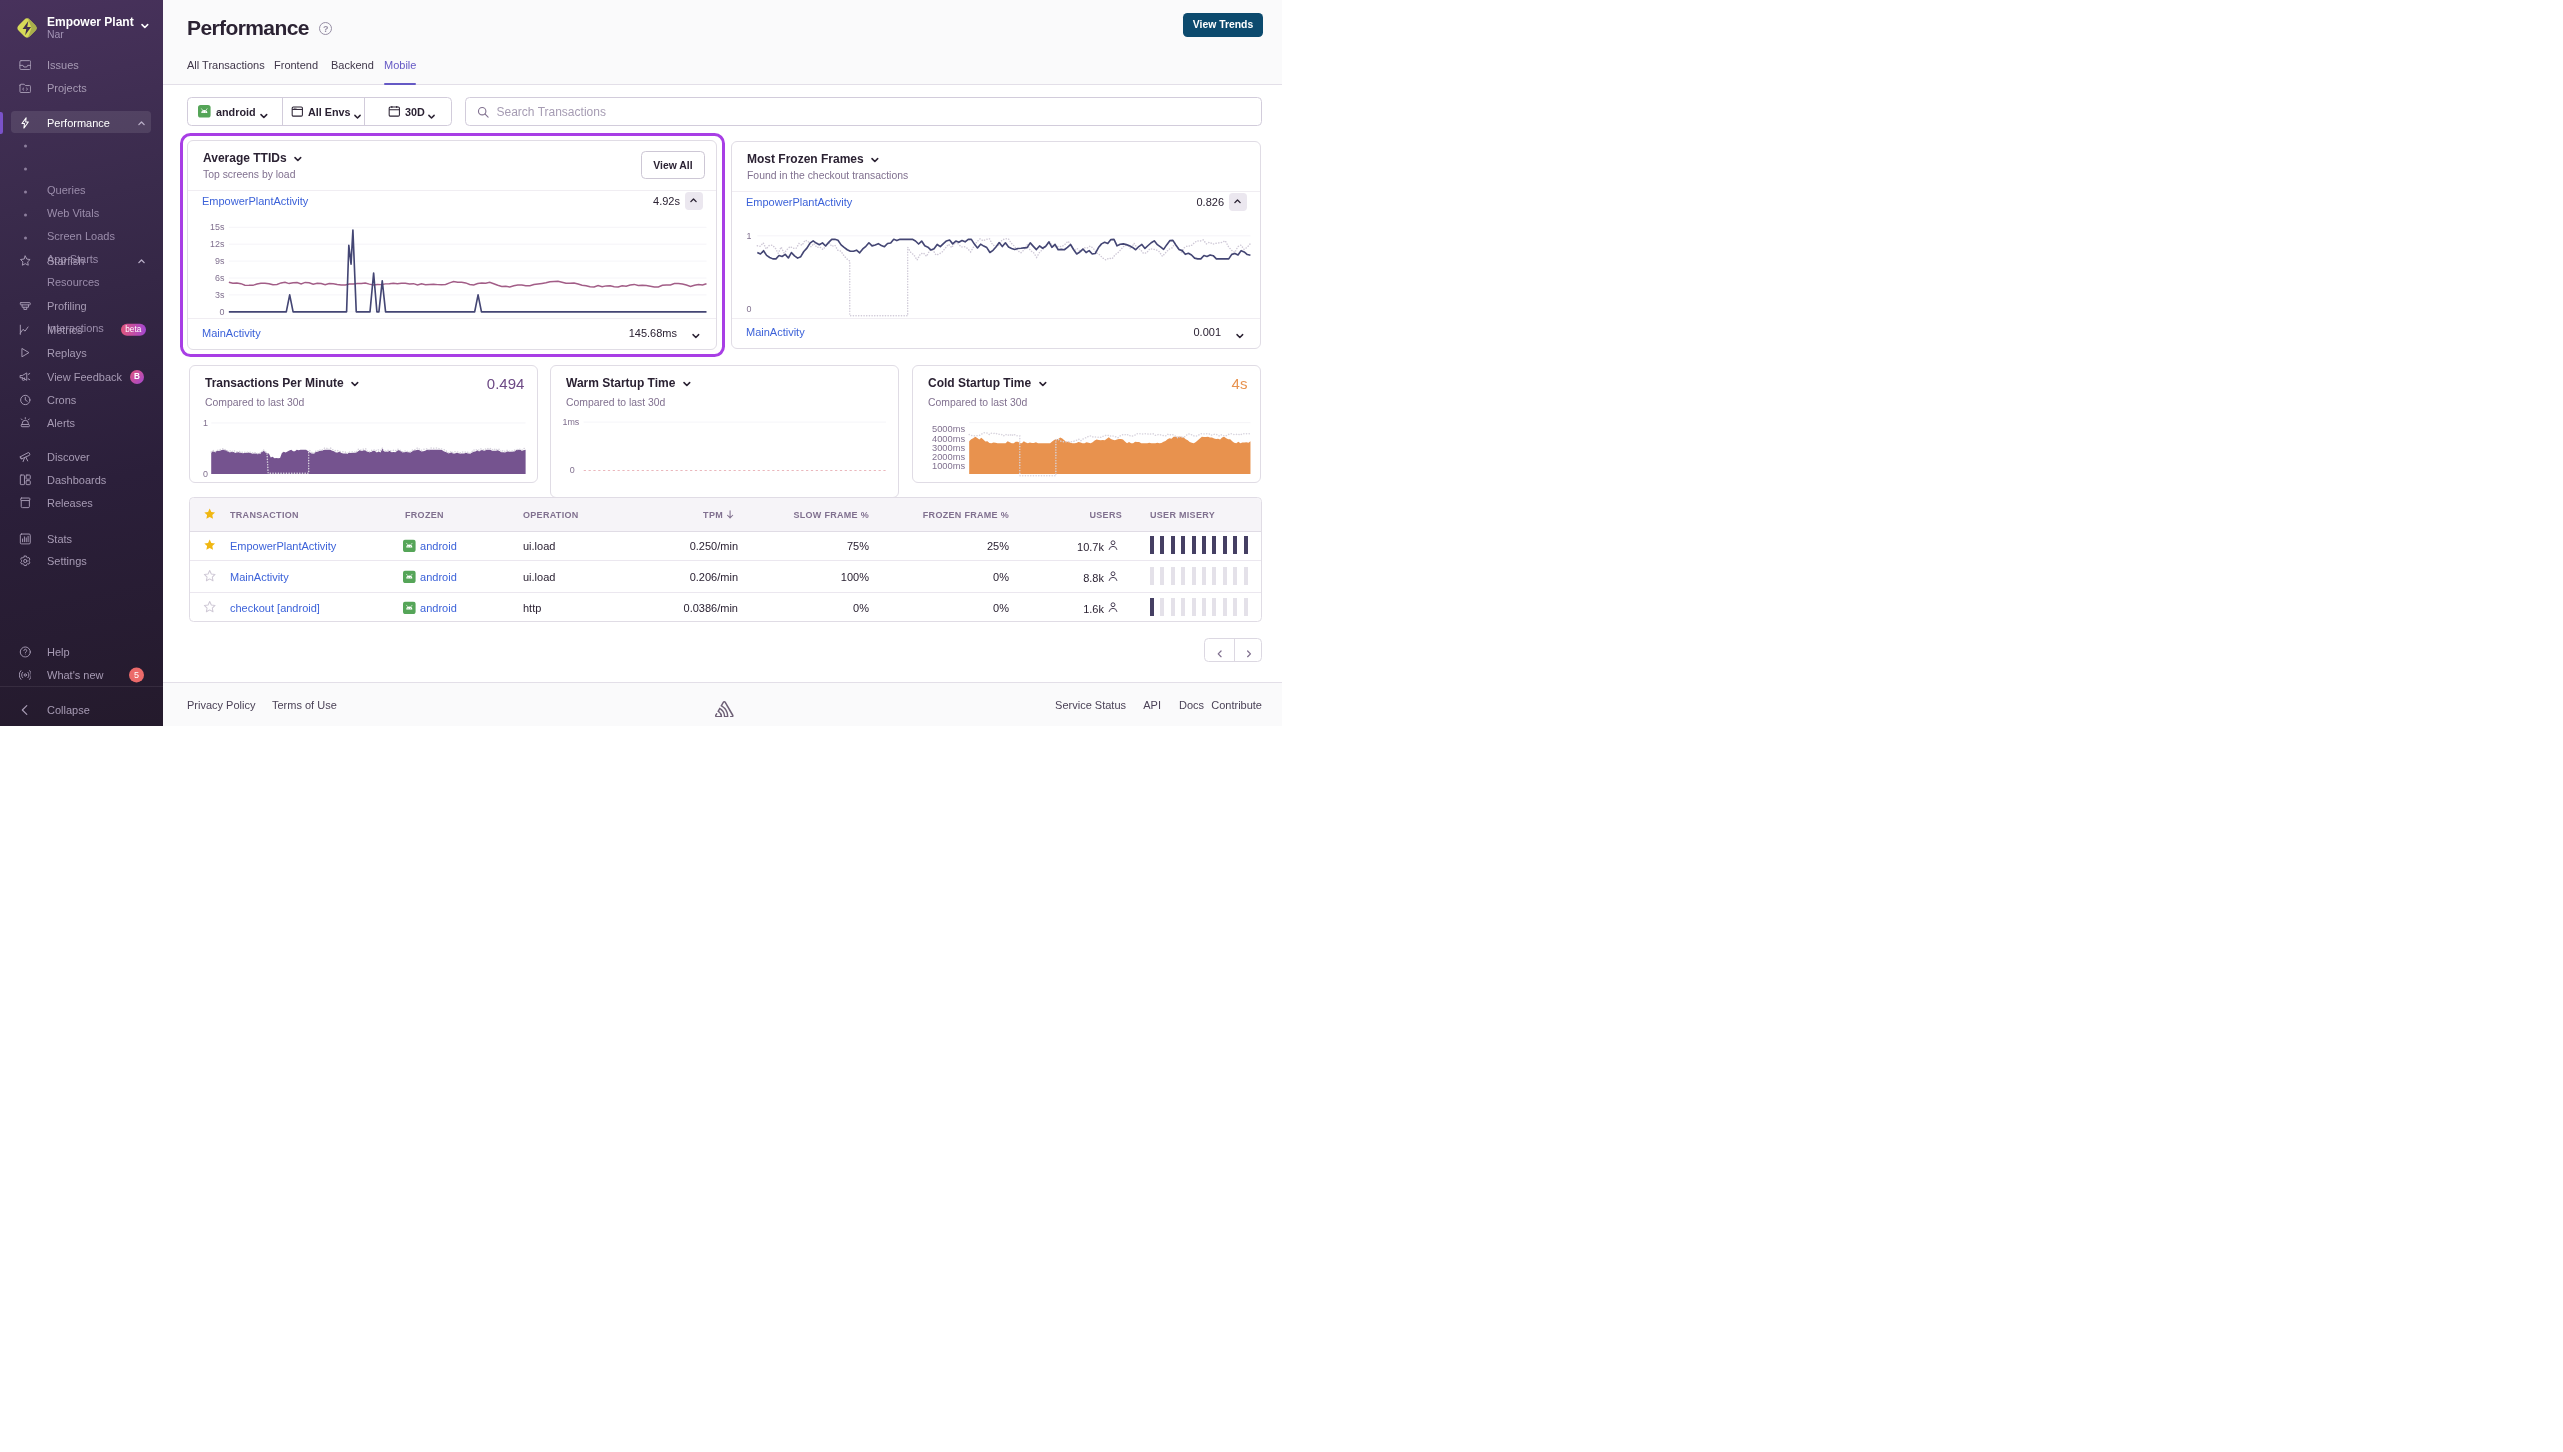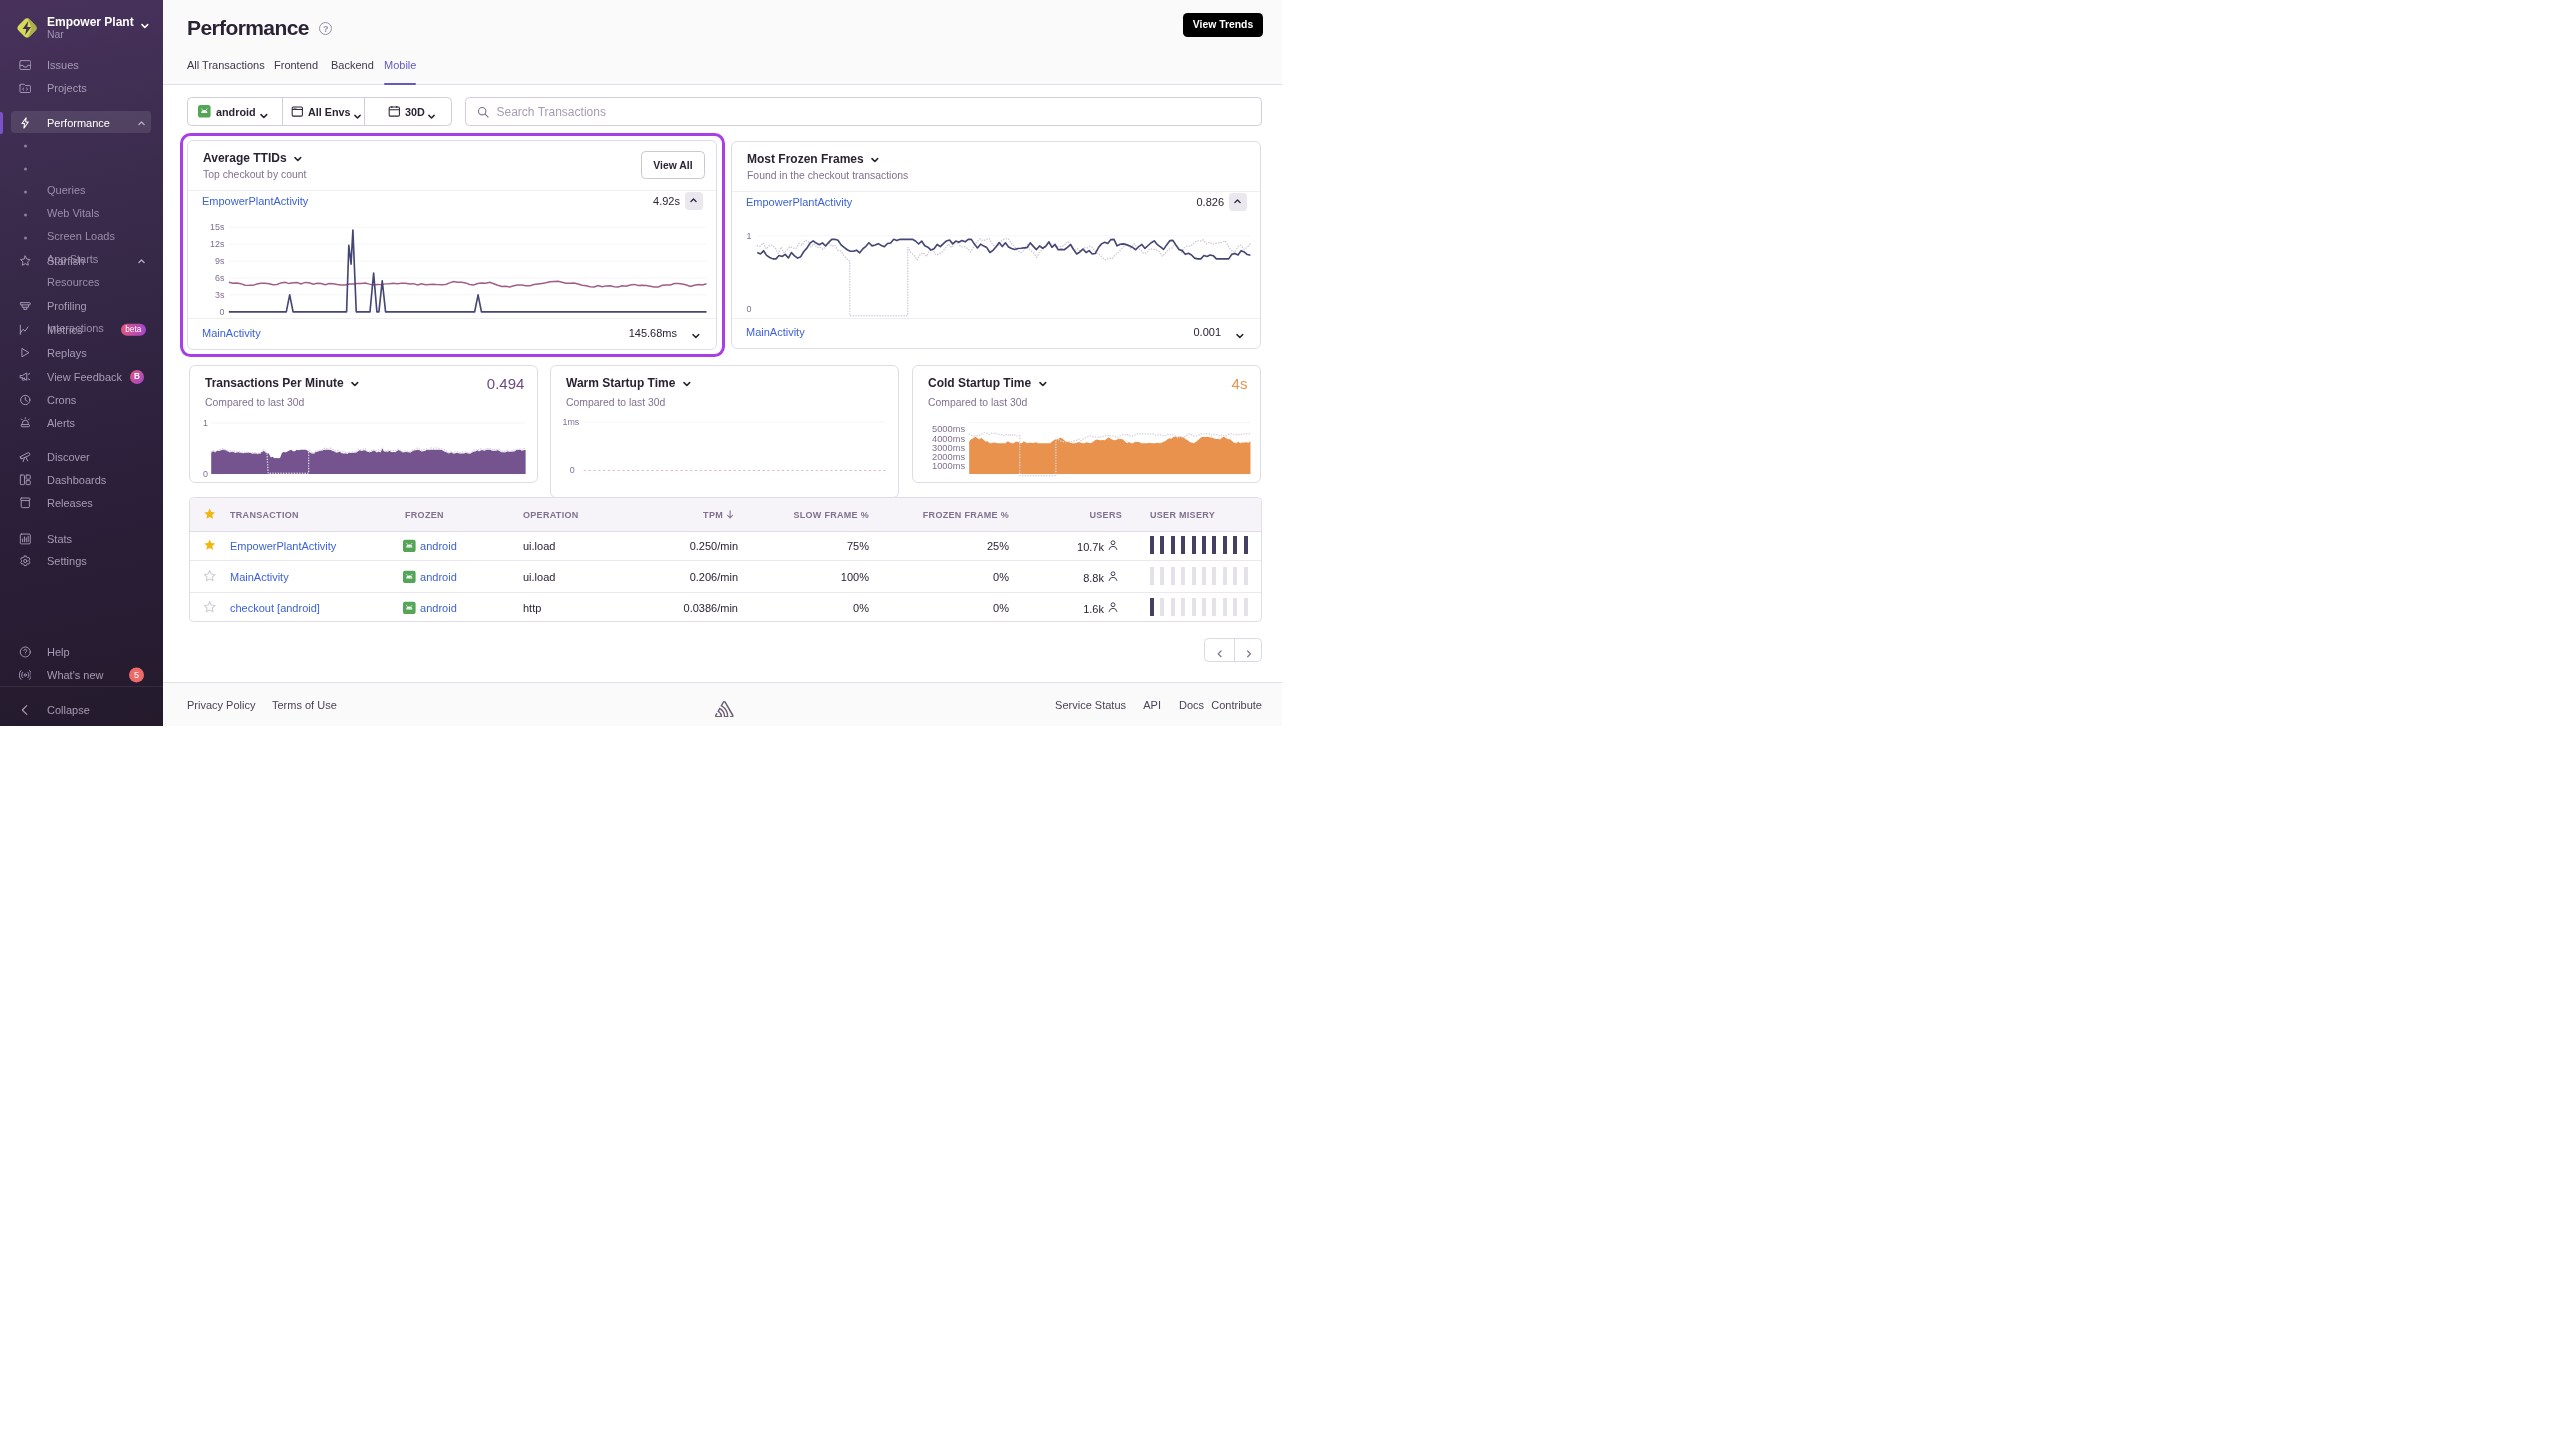--- a/index.html
+++ b/index.html
@@ -25,21 +25,21 @@
 #org .sub { position:absolute; left:47px; top:29px; color:#a394b5; font-size:10.4px; }
 #collapse-line { position:absolute; left:0; top:686px; width:163px; border-top:0.7px solid rgba(255,255,255,0.08); }
 
 #header { position:absolute; left:163px; top:0; width:1119px; height:85px; background:#fafafb; border-bottom:0.7px solid #e3dfe8; }
 #h1 { position:absolute; left:187px; top:15.6px; font-size:21px; font-weight:bold; color:#2b2233; letter-spacing:-0.6px; }
 #help-ic { position:absolute; left:319px; top:22px; width:13.4px; height:13.4px; border:1.2px solid #978fa5; border-radius:50%;
   color:#978fa5; font-size:9px; font-weight:bold; text-align:center; line-height:13.4px; }
 .tab { position:absolute; top:59px; font-size:11px; color:#3f3649; }
 .tab.active { color:#6559c5; }
 #tab-underline { position:absolute; left:384px; top:83px; width:32px; height:2.2px; background:#6559c5; border-radius:1.5px; }
-#viewtrends { position:absolute; left:1183px; top:13.4px; width:80px; height:24px; background:#000000; border-radius:4.5px;
+#viewtrends { position:absolute; left:1183px; top:13.4px; width:80px; height:24px; background:#0c4a6e; border-radius:4.5px;
   color:#fff; font-size:10.4px; font-weight:bold; text-align:center; line-height:24px; }
 
 #filters { position:absolute; left:187px; top:97px; width:265px; height:29px; background:#fff;
   border:0.7px solid #d2ccdb; border-radius:4.5px; }
 .fdiv { position:absolute; top:0; width:0.7px; height:27.5px; background:#d2ccdb; }
 .ftext { position:absolute; top:50%; transform:translateY(-50%); font-size:10.8px; font-weight:bold; color:#2b2233; white-space:nowrap; }
 #search { position:absolute; left:465px; top:97px; width:797px; height:29px; background:#fff; border:0.7px solid #d2ccdb; border-radius:4.5px; }
 #search .ph { position:absolute; left:30.5px; top:50%; transform:translateY(-50%); font-size:12px; color:#a69cb3; }
 
 .card { position:absolute; background:#fff; border:0.7px solid #e0dce5; border-radius:6px; }
@@ -298,21 +298,21 @@
       <circle cx="7" cy="7" r="5" fill="none" stroke="#80708f" stroke-width="1.5"></circle>
       <path d="M11 11l4 4" stroke="#80708f" stroke-width="1.5" stroke-linecap="round"></path>
     </svg>
     <span class="ph">Search Transactions</span>
   </div>
 <div id="ring"></div>
 <div class="card" id="card1" style="left:187px;top:140px;width:530px;height:210px">
     <div class="ctitle" style="left:15px;top:9.7px">Average TTIDs &nbsp;<svg width="9.7" height="9.7" viewBox="0 0 12 12" style="vertical-align:middle">
         <path d="M2.5 4.5L6 8l3.5-3.5" fill="none" stroke="#2b2233" stroke-width="2" stroke-linecap="round" stroke-linejoin="round"></path>
       </svg></div>
-    <div class="csub" style="left:15px;top:28px">Top checkout by count</div>
+    <div class="csub" style="left:15px;top:28px">Top screens by load</div>
     <div class="viewall" style="right:11px;top:10.4px;width:64px;height:28px;line-height:28px">View All</div>
     <div class="cdiv" style="top:49px"></div>
     <div class="link abs" style="left:14px;top:54px">EmpowerPlantActivity</div>
     <div class="val abs" style="right:36px;top:54px">4.92s</div>
     <div class="collbtn" style="right:13.4px;top:51px;text-align:center;line-height:16.4px"><svg width="9" height="9" viewBox="0 0 12 12" style="vertical-align:middle">
         <path d="M2.5 7.5L6 4l3.5 3.5" fill="none" stroke="#2b2233" stroke-width="1.8" stroke-linecap="round" stroke-linejoin="round"></path>
       </svg></div>
     <svg style="position:absolute;left:0;top:74px" width="530" height="103" viewBox="0 0 713.5 138">
       <line x1="55" y1="16.25" x2="698" y2="16.25" stroke="#f2f0f5" stroke-width="1"></line>
       <text x="49" y="20.25" text-anchor="end" font-size="12" fill="#80708f">15s</text>

